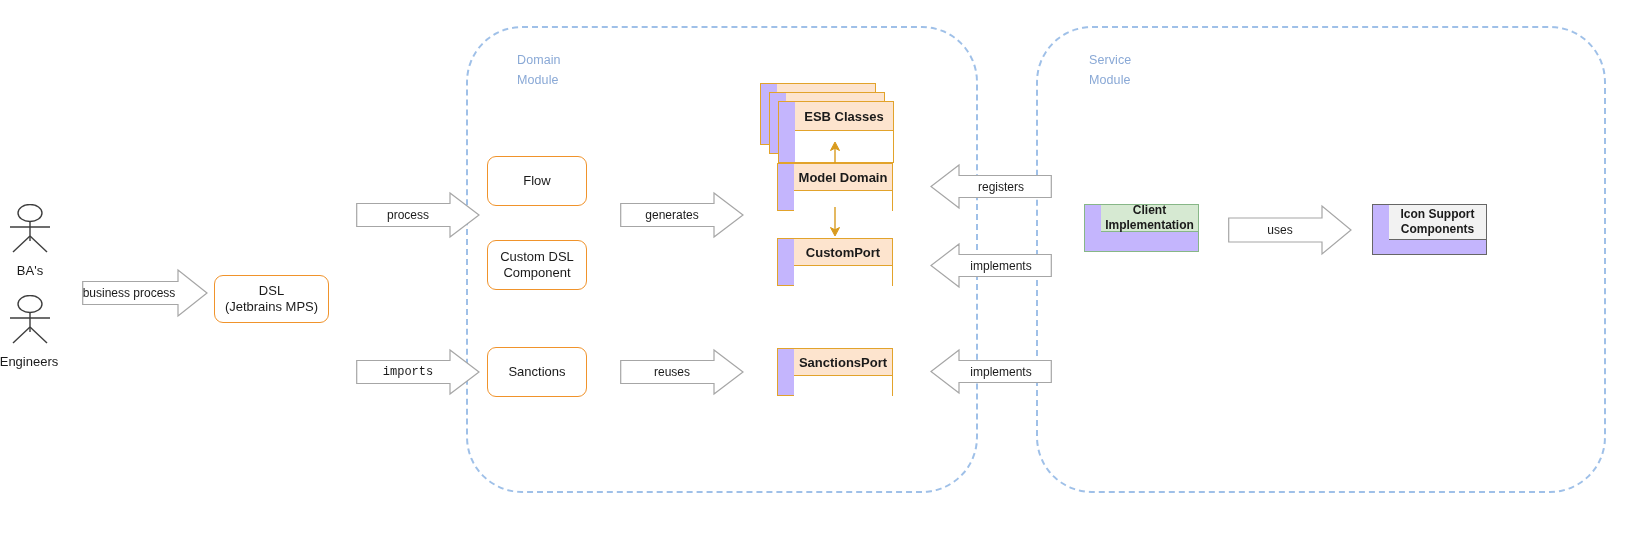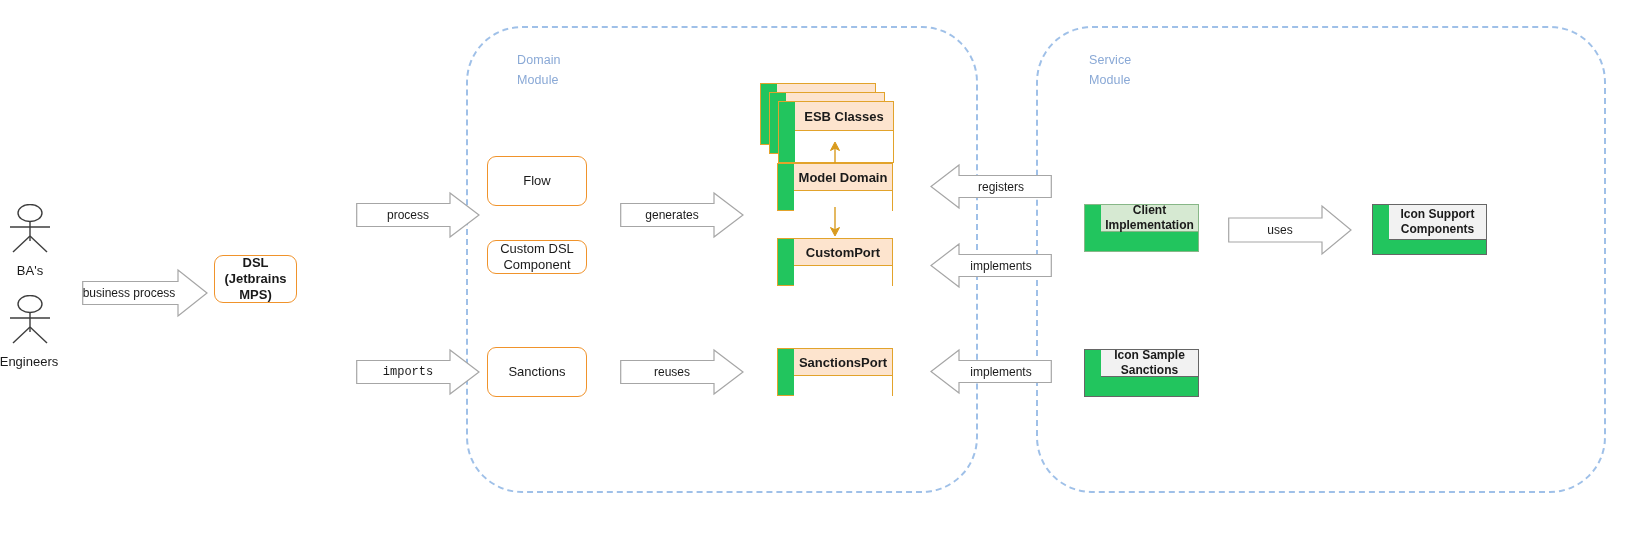--- a/index.html
+++ b/index.html
@@ -61,21 +61,21 @@
     font-size: 13px;
     color: #1a1a1a;
     line-height: 16px;
     white-space: pre-line;
   }
 
   
   .cbox {
     position: absolute;
     box-sizing: border-box;
-    background: #22c55e;
+    background: #c4b5fd;
     padding-left: 16px;
   }
   .cbox .chead {
     box-sizing: border-box;
     width: 100%;
     display: flex;
     align-items: center;
     justify-content: center;
     text-align: center;
     font-weight: bold;
@@ -152,40 +152,40 @@
   </div>
   <div class="actor-label" style="left:-31px; top:354px;">Engineers</div>
 
   <div class="barrow" style="left:66px; top:269px; width:126px; height:48px;padding-left:16px;">
     <svg width="126" height="48" viewBox="0 0 126 48">
       <path d="M0.7,12.5 L96,12.5 L96,1 L125,24 L96,47 L96,35.5 L0.7,35.5 Z" fill="#ffffff" stroke="#a6a6a6" stroke-width="1.2" stroke-linejoin="miter"></path>
     </svg>
     <div class="barrow-label" style="left:-8px;">business process</div>
   </div>
 
-  <div class="rnode" style="left:214px; top:255px; width:83px; height:48px;font-weight:bold;">DSL
+  <div class="rnode" style="left:214px; top:275px; width:115px; height:48px;">DSL
 (Jetbrains MPS)</div>
 
   <div class="barrow" style="left:356px; top:192px; width:124px; height:46px;">
     <svg width="124" height="46" viewBox="0 0 124 46">
       <path d="M0.7,11.5 L94,11.5 L94,1 L123,23 L94,45 L94,34.5 L0.7,34.5 Z" fill="#ffffff" stroke="#a6a6a6" stroke-width="1.2" stroke-linejoin="miter"></path>
     </svg>
     <div class="barrow-label" style="left:-10px;">process</div>
   </div>
 
   <div class="barrow" style="left:356px; top:349px; width:124px; height:46px;">
     <svg width="124" height="46" viewBox="0 0 124 46">
       <path d="M0.7,11.5 L94,11.5 L94,1 L123,23 L94,45 L94,34.5 L0.7,34.5 Z" fill="#ffffff" stroke="#a6a6a6" stroke-width="1.2" stroke-linejoin="miter"></path>
     </svg>
     <div class="barrow-label" style="left:-10px;font-family:Liberation Mono, monospace;">imports</div>
   </div>
 
   <div class="rnode" style="left:487px; top:136px; width:100px; height:50px;margin-top:20px;">Flow</div>
 
-  <div class="rnode" style="left:487px; top:240px; width:100px; height:34px;">Custom DSL
+  <div class="rnode" style="left:487px; top:240px; width:100px; height:50px;">Custom DSL
 Component</div>
 
   <div class="rnode" style="left:487px; top:347px; width:100px; height:50px;">Sanctions</div>
 
   <div class="barrow" style="left:620px; top:192px; width:124px; height:46px;">
     <svg width="124" height="46" viewBox="0 0 124 46">
       <path d="M0.7,11.5 L94,11.5 L94,1 L123,23 L94,45 L94,34.5 L0.7,34.5 Z" fill="#ffffff" stroke="#a6a6a6" stroke-width="1.2" stroke-linejoin="miter"></path>
     </svg>
     <div class="barrow-label" style="left:-10px;">generates</div>
   </div>
@@ -260,24 +260,20 @@
       <path d="M121.3,11.5 L29,11.5 L29,1 L1,22.5 L29,44 L29,33.5 L121.3,33.5 Z" fill="#ffffff" stroke="#a6a6a6" stroke-width="1.2" stroke-linejoin="miter"></path>
     </svg>
     <div class="barrow-label" style="left:10px;">implements</div>
   </div>
 
   <div class="cbox green" style="left:1084px; top:204px; width:115px; height:48px;">
     <div class="chead" style="height:27px; font-size:12px;">Client Implementation</div>
     <div class="cbody" style="height:21px;"></div>
   </div>
 
-  <div class="cbox grey" style="left:1084px; top:349px; width:115px; height:48px;">
-    <div class="chead" style="height:27px; font-size:12px;">Icon Sample Sanctions</div>
-    <div class="cbody" style="height:21px;"></div>
-  </div>
 
   <div class="barrow" style="left:1228px; top:205px; width:124px; height:50px;">
     <svg width="124" height="50" viewBox="0 0 124 50">
       <path d="M0.7,13 L94,13 L94,1 L123,25 L94,49 L94,37 L0.7,37 Z" fill="#ffffff" stroke="#a6a6a6" stroke-width="1.2" stroke-linejoin="miter"></path>
     </svg>
     <div class="barrow-label" style="left:-10px;">uses</div>
   </div>
 
   <div class="cbox grey" style="left:1372px; top:204px; width:115px; height:51px;">
     <div class="chead" style="height:35px; font-size:12px;">Icon Support

